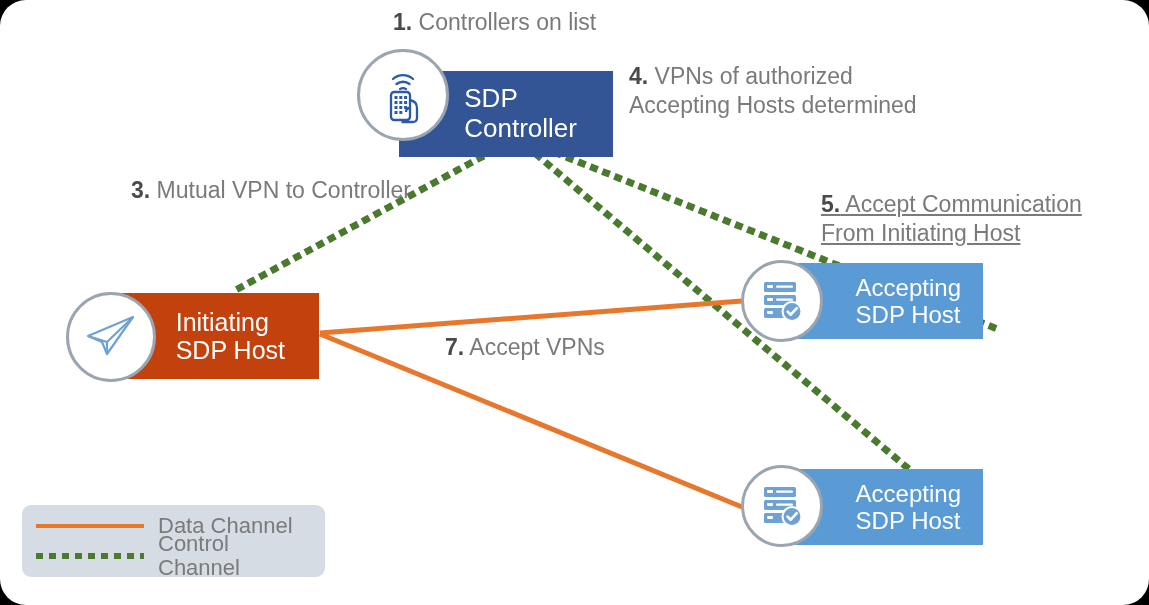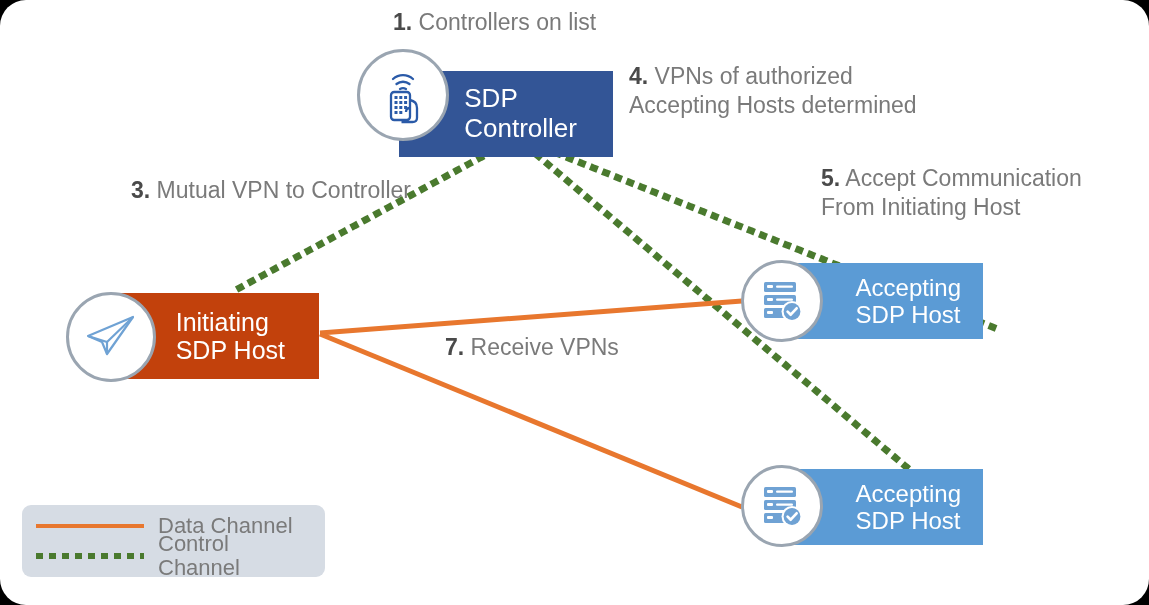--- a/index.html
+++ b/index.html
@@ -103,21 +103,21 @@
     line-height: 1.26;
     white-space: pre-line;
   }
   .step .num {
     color: #4a4a4a;
     font-weight: 700;
   }
   #step1 { left: 393px; top: 8px; }
   #step4 { left: 629px; top: 62px; }
   #step3 { left: 131px; top: 176px; }
-  #step5 { left: 821px; top: 164px; }
+  #step5 { left: 821px; top: 190px; text-decoration: underline; }
   #step2 { left: 840px; top: 388px; }
   #step6 { left: 28px; top: 393px; }
   #step7 { left: 445px; top: 333px; }
 
   
   #legend {
     position: absolute;
     left: 22px; top: 505px;
     width: 303px; height: 72px;
     background: #d6dce4;
@@ -266,21 +266,21 @@
     <div class="step" id="step4"><span class="num">4.</span><span> VPNs of authorized
 Accepting Hosts determined</span></div>
 
     <div class="step" id="step3"><span class="num">3.</span><span> Mutual VPN to Controller</span></div>
 
     <div class="step" id="step5"><span class="num">5.</span><span> Accept Communication
 From Initiating Host</span></div>
 
 
 
-    <div class="step" id="step7"><span class="num">7.</span><span> Receive VPNs</span></div>
+    <div class="step" id="step7"><span class="num">7.</span><span> Accept VPNs</span></div>
 
     <div id="legend">
       <div class="legend-row">
         <span class="legend-swatch">
           <span class="swatch-solid"></span>
         </span>
         <span class="legend-text">Data Channel</span>
       </div>
       <div class="legend-row">
         <span class="legend-swatch">

